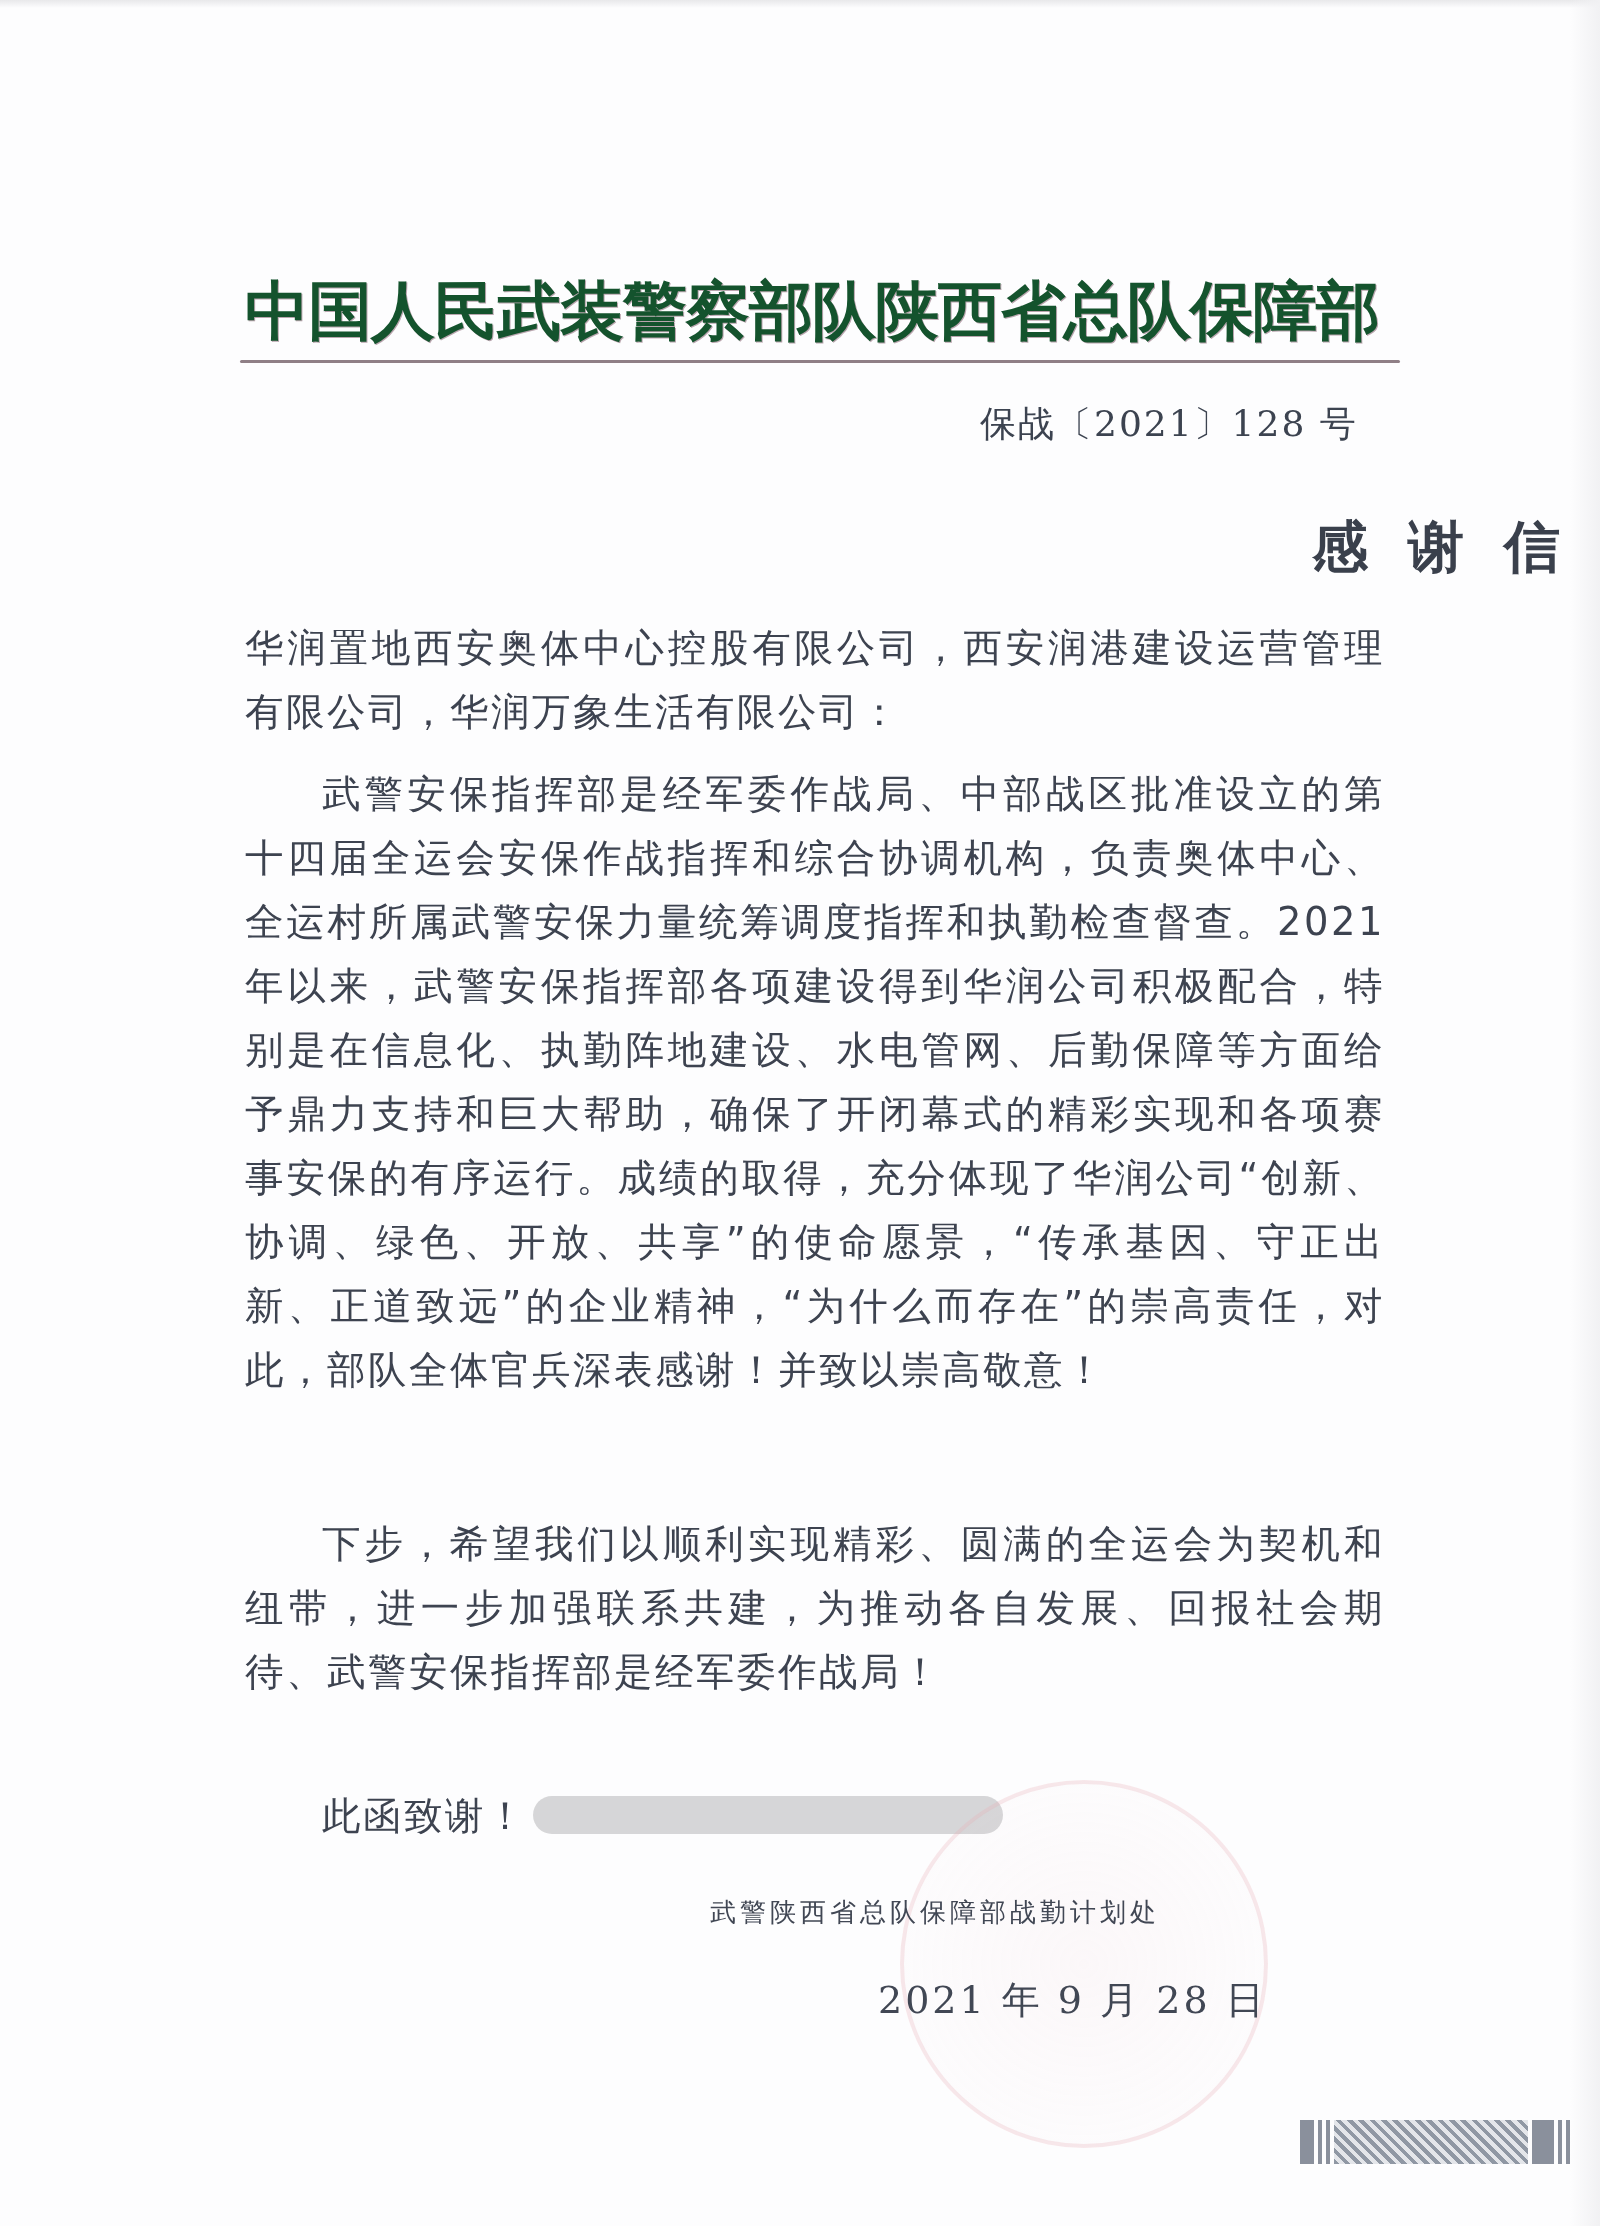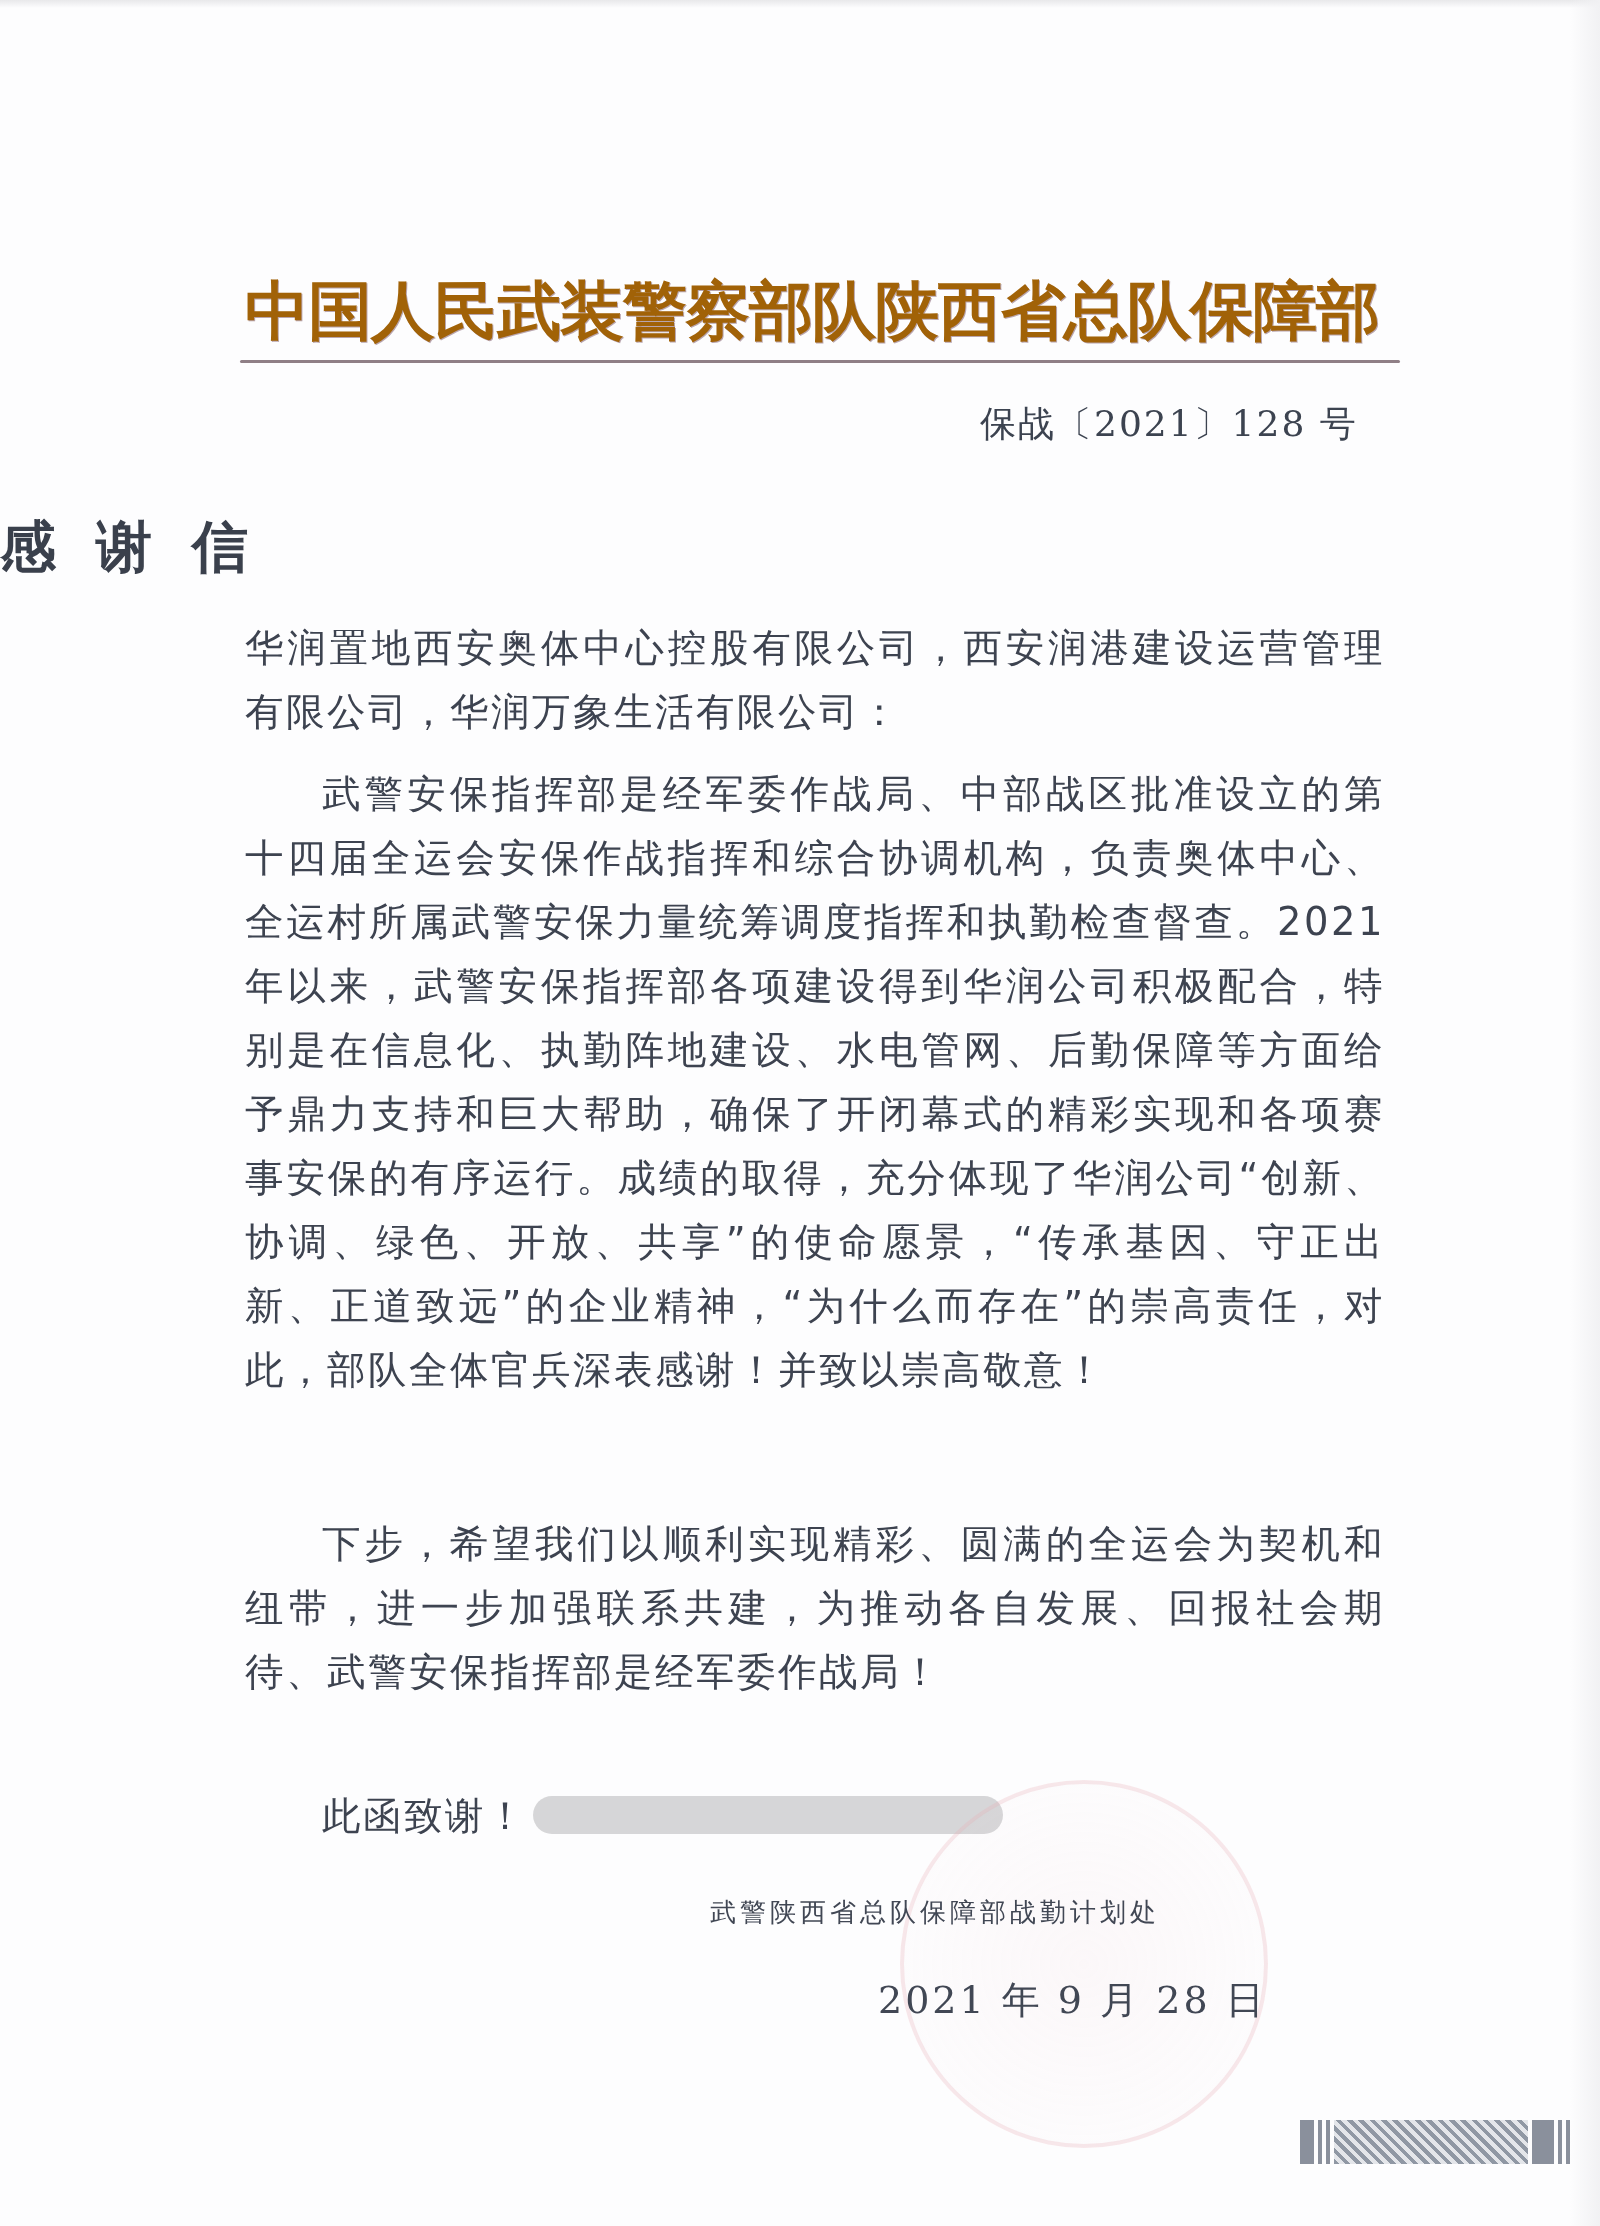--- a/index.html
+++ b/index.html
@@ -15,34 +15,34 @@
       background: linear-gradient(to bottom, #e8e8ea, rgba(255,255,255,0));
     }
     .page-shadow-right {
       position: absolute; right: 0; top: 0; width: 30px; height: 2226px;
       background: linear-gradient(to left, #f1f1f3, rgba(255,255,255,0));
     }
     .letterhead {
       position: absolute; left: 245px; top: 268px; width: 1150px;
       font-family: "DejaVu Sans", "Liberation Sans", sans-serif;
       font-size: 64px; font-weight: bold; letter-spacing: -1px;
-      color: #a16207; white-space: nowrap;
+      color: #14532d; white-space: nowrap;
       text-shadow: 1px 1px 0 #b9a5ae;
     }
     .red-rule {
       position: absolute; left: 240px; top: 360px; width: 1160px; height: 3px;
       background: #8f7f86; border-radius: 2px;
     }
     .doc-number {
       position: absolute; left: 980px; top: 400px;
       font-size: 36px; letter-spacing: 2px; color: #3c4350; white-space: nowrap; text-align: center;
     }
     .title {
       position: absolute; left: 0; width: 1600px; top: 510px;
-      text-align: left; font-size: 56px; font-weight: bold;
+      text-align: right; font-size: 56px; font-weight: bold;
       letter-spacing: 40px; color: #3a404c;
       font-family: Liberation Sans, sans-serif;
     }
     .body-text {
       position: absolute; left: 245px; width: 1140px;
       font-family: "DejaVu Sans", "Liberation Sans", sans-serif;
       font-size: 38.5px; line-height: 64px; letter-spacing: 2.5px;
       color: #3d4350;
       text-align: justify;
     }

